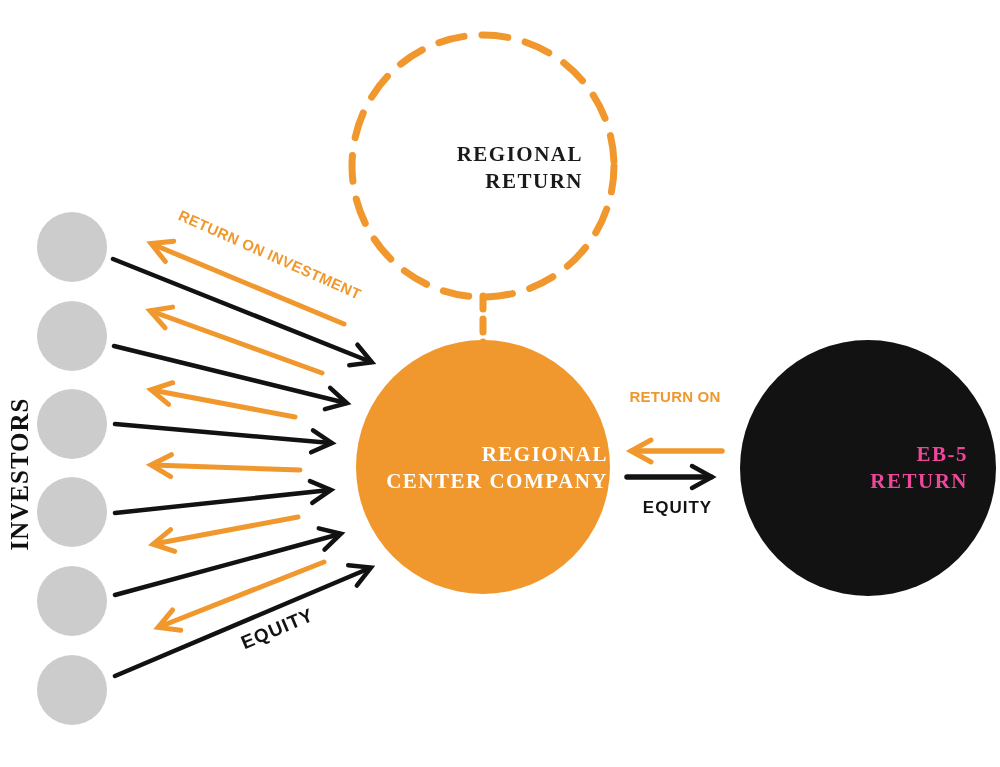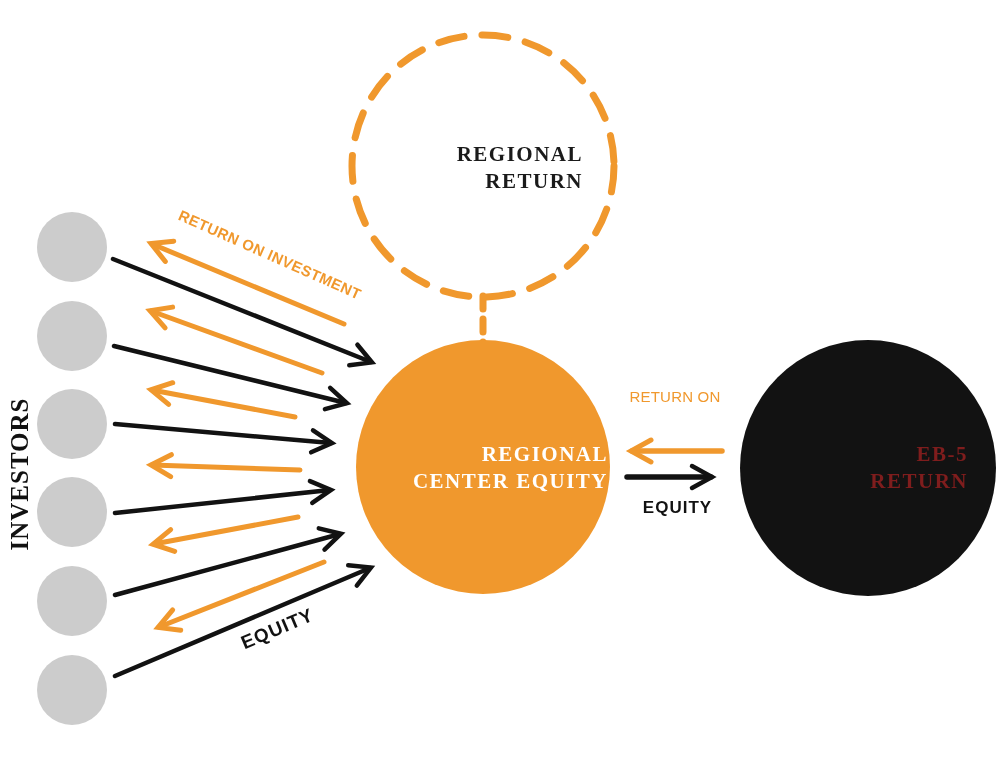--- a/index.html
+++ b/index.html
@@ -5,32 +5,32 @@
   html,body{margin:0;padding:0;background:#ffffff;}
   #stage{position:relative;width:1000px;height:767px;background:#ffffff;overflow:hidden;
          font-family:"Liberation Sans",sans-serif;}
   #diagram-svg{position:absolute;left:0;top:0;}
   .label{position:absolute;white-space:nowrap;}
   .node-label{text-align:right;font-family:"Liberation Serif",serif;font-weight:bold;
               font-size:21px;line-height:27px;letter-spacing:1.5px;}
   .node-label span{display:block;}
   #regional-center-label{left:383px;top:141px;width:200px;color:#1a1a1a;}
   #company-label{left:358px;top:441px;width:250px;color:#ffffff;}
-  #eb5-label{left:768px;top:441px;width:200px;color:#7f1d1d;}
+  #eb5-label{left:768px;top:441px;width:200px;color:#ec4899;}
   #investors-label{left:-60px;top:460px;width:160px;text-align:center;
       transform:rotate(-90deg);font-family:"Liberation Serif",serif;font-weight:bold;
       font-size:25px;letter-spacing:1px;color:#111111;}
   #left-return-label{left:163px;top:246px;width:214px;text-align:center;
       transform:rotate(24deg);transform-origin:center;
       color:#f0982d;font-weight:bold;font-size:15px;letter-spacing:0.4px;}
   #left-equity-label{left:215px;top:618px;width:125px;text-align:center;
       transform:rotate(-23deg);transform-origin:center;
       color:#121212;font-weight:bold;font-size:19px;letter-spacing:1px;}
   #right-return-label{left:595px;top:387px;width:160px;text-align:center;
-      color:#f0982d;font-weight:normal;font-size:15px;line-height:20px;letter-spacing:0.2px;}
+      color:#f0982d;font-weight:bold;font-size:15px;line-height:20px;letter-spacing:0.2px;}
   #right-return-label span{display:block;}
   #right-equity-label{left:615px;top:498px;width:125px;text-align:center;
       color:#121212;font-weight:bold;font-size:17px;letter-spacing:1px;}
 </style>
 </head>
 <body>
 
 <div id="stage">
 
   <svg id="diagram-svg" width="1000" height="767" viewBox="0 0 1000 767">
@@ -68,21 +68,21 @@
       <line x1="627" y1="477" x2="711" y2="477" stroke="#121212" stroke-width="5.5" stroke-linecap="round" marker-end="url(#ah-black)"></line>
     </svg>
 
   <div class="label node-label" id="regional-center-label">
     <span>REGIONAL</span>
     <span>RETURN</span>
   </div>
 
   <div class="label node-label" id="company-label">
     <span>REGIONAL</span>
-    <span>CENTER EQUITY</span>
+    <span>CENTER COMPANY</span>
   </div>
 
   <div class="label node-label" id="eb5-label">
     <span>EB-5</span>
     <span>RETURN</span>
   </div>
 
   <div class="label" id="investors-label">INVESTORS</div>
 
   <div class="label" id="left-return-label">RETURN ON INVESTMENT</div>

